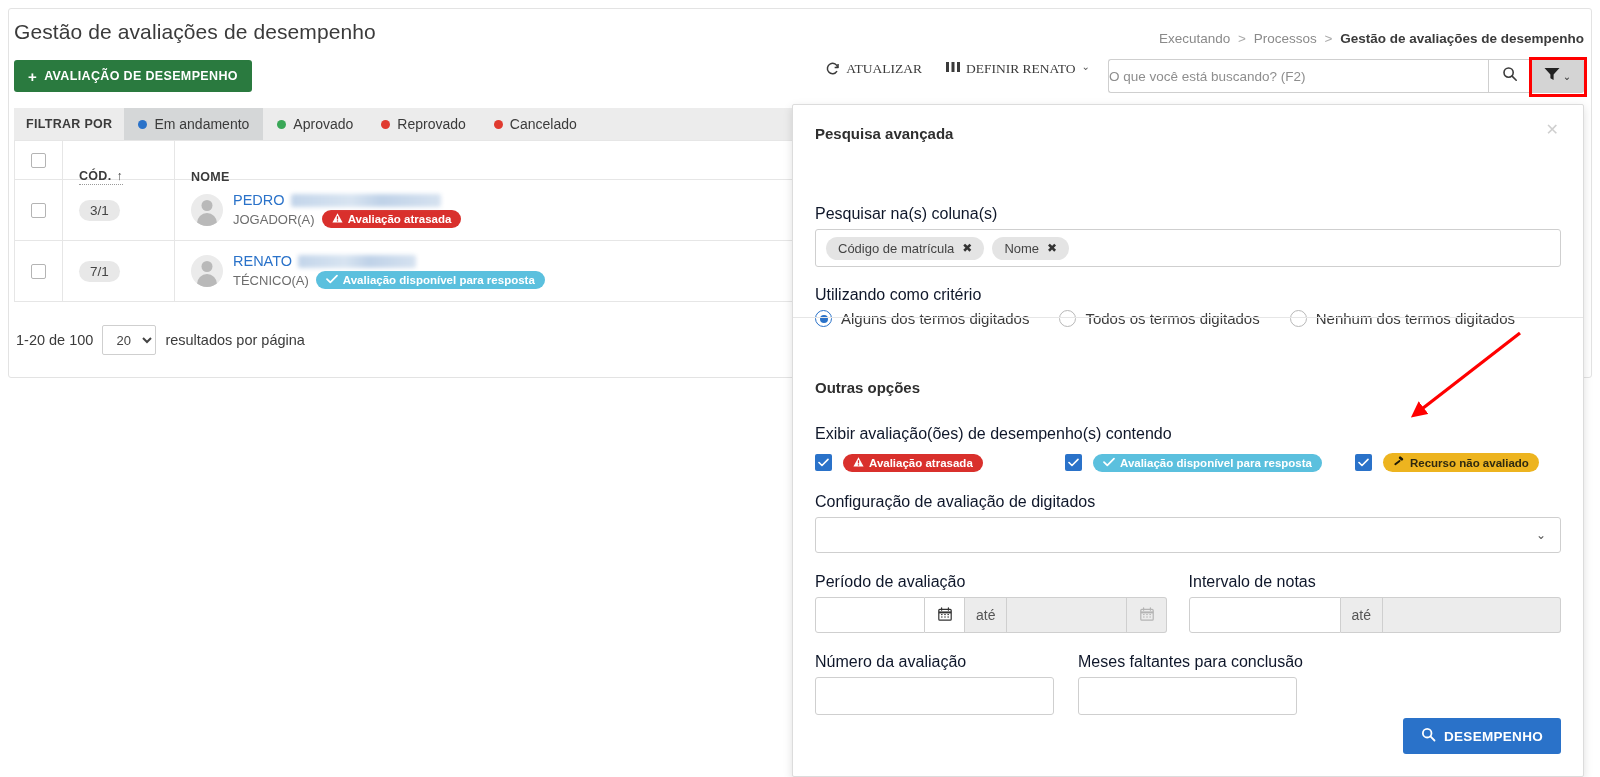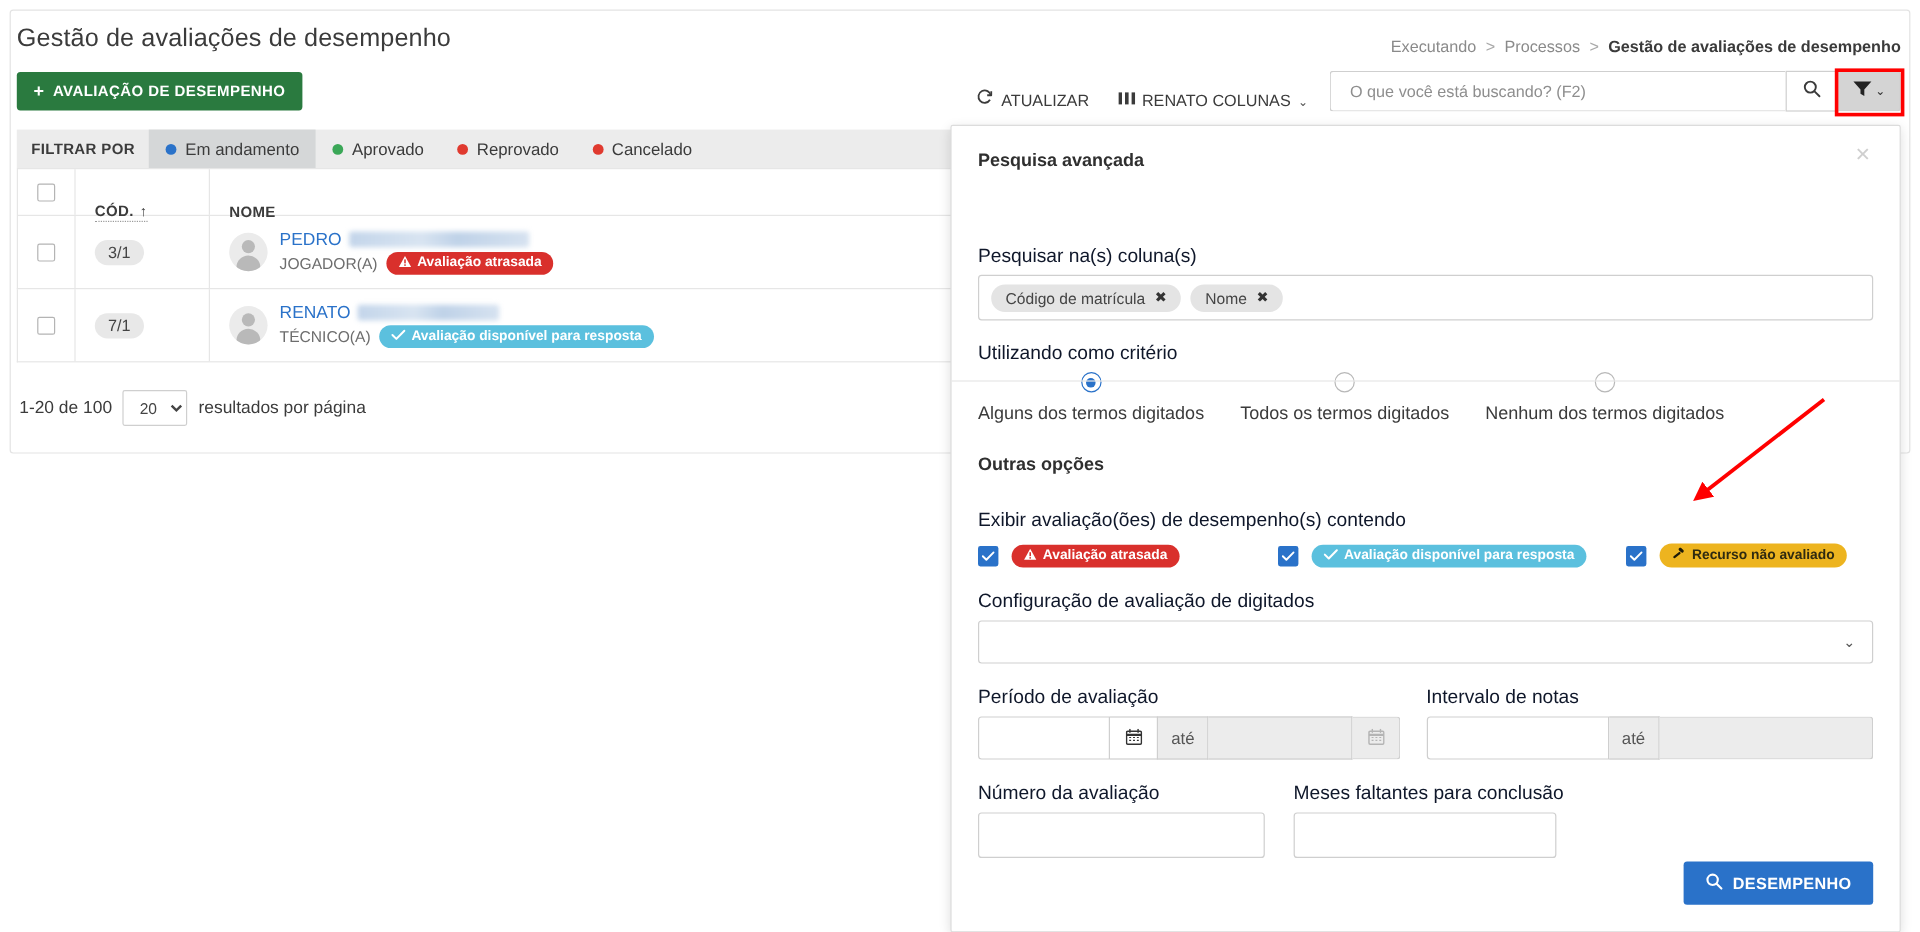--- a/index.html
+++ b/index.html
@@ -49,35 +49,35 @@
   }
   .btn-new .plus { font-size: 15px; font-weight: bold; line-height: 1; }
 
   
   .toolbar {
     position: absolute; right: 16px; top: 58px;
     display: flex; align-items: center; gap: 0;
     height: 36px;
   }
   .tb-btn {
-    display: flex; align-items: flex-end; gap: 6px;
+    display: flex; align-items: flex-start; gap: 6px;
     background: none; border: none; cursor: pointer;
-    font-family: Liberation Sans, sans-serif; font-size: 13.5px; color: #3b3b3b;
+    font-family: Liberation Serif, serif; font-size: 13.5px; color: #3b3b3b;
     padding: 0 12px; height: 30px; white-space: nowrap;
   }
   .tb-btn .caret { font-size: 10px; color:#555; }
   .search-wrap {
     display: flex; align-items: stretch;
     margin-left: 6px;
   }
   .search-input {
     width: 380px; height: 34px;
     border: 1px solid #cfcfcf; border-right: none;
     border-radius: 3px 0 0 3px;
-    padding: 0 16px; font-size: 13.5px; font-family: inherit;
+    padding: 0 0; font-size: 13.5px; font-family: inherit;
     color: #444; background: #fff; outline: none;
   }
   .search-input::placeholder { color: #8e8e8e; }
   .search-go {
     width: 44px; height: 34px;
     border: 1px solid #cfcfcf; background: #fff;
     display:flex; align-items:center; justify-content:center;
     cursor: pointer;
   }
   .filter-btn {
@@ -232,21 +232,21 @@
     padding: 0 10px;
   }
   .token {
     display: inline-flex; align-items: center; gap: 8px;
     background: #e4e4e4; border-radius: 12px;
     padding: 4px 12px; font-size: 13px; color: #444;
   }
   .token .x { font-weight: bold; cursor: pointer; font-size: 12px; color:#333; }
 
   .radios { display:flex; align-items:center; gap: 30px; margin-top: 4px; }
-  .radio { display:flex; align-items:center; gap: 9px; cursor: pointer; flex-direction: column; }
+  .radio { display:flex; align-items:center; gap: 9px; cursor: pointer; }
   .radio .ring {
     width: 17px; height: 17px; border-radius: 50%;
     border: 1.5px solid #b8b8b8; background: #fff;
     display:flex; align-items:center; justify-content:center; flex:none;
   }
   .radio.on .ring { border-color: #2a72c9; }
   .radio.on .ring::after {
     content:""; width: 8px; height: 8px; border-radius: 50%; background:#2a72c9;
   }
   .radio span.lbl { font-size: 15px; color:#3b3b3b; white-space: nowrap; }
@@ -345,21 +345,21 @@
     </button>
 
     <button class="tb-btn">
       <span>
         <svg width="14" height="12" viewBox="0 0 14 12">
           <rect x="0" y="1" width="3" height="10" fill="#3b3b3b"></rect>
           <rect x="5.5" y="1" width="3" height="10" fill="#3b3b3b"></rect>
           <rect x="11" y="1" width="3" height="10" fill="#3b3b3b"></rect>
         </svg>
       </span>
-      <span>RENATO COLUNAS</span>
+      <span>DEFINIR RENATO</span>
       <span class="caret">⌄</span>
     </button>
 
     <div class="search-wrap">
       <input class="search-input" type="text" placeholder="O que você está buscando? (F2)" style="">
       <div class="search-go">
         <span>
           <svg width="16" height="16" viewBox="0 0 16 16" fill="none" stroke="#3b3b3b" stroke-width="1.6">
             <circle cx="6.6" cy="6.6" r="4.6"></circle>
             <path d="M10.1 10.1 L14.2 14.2" stroke-linecap="round"></path>

